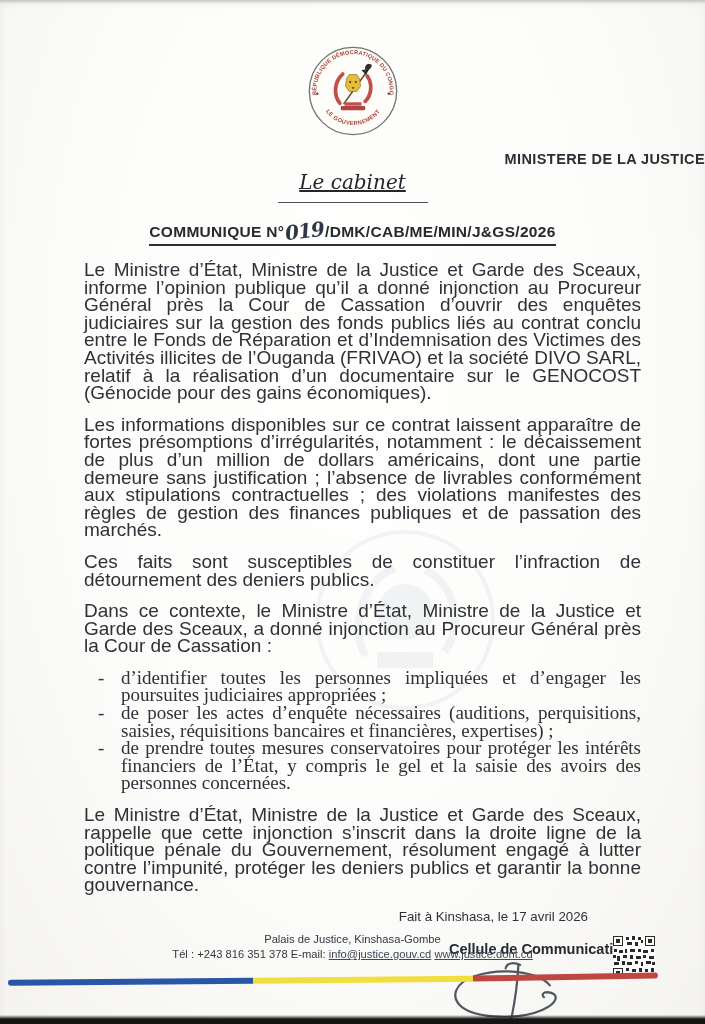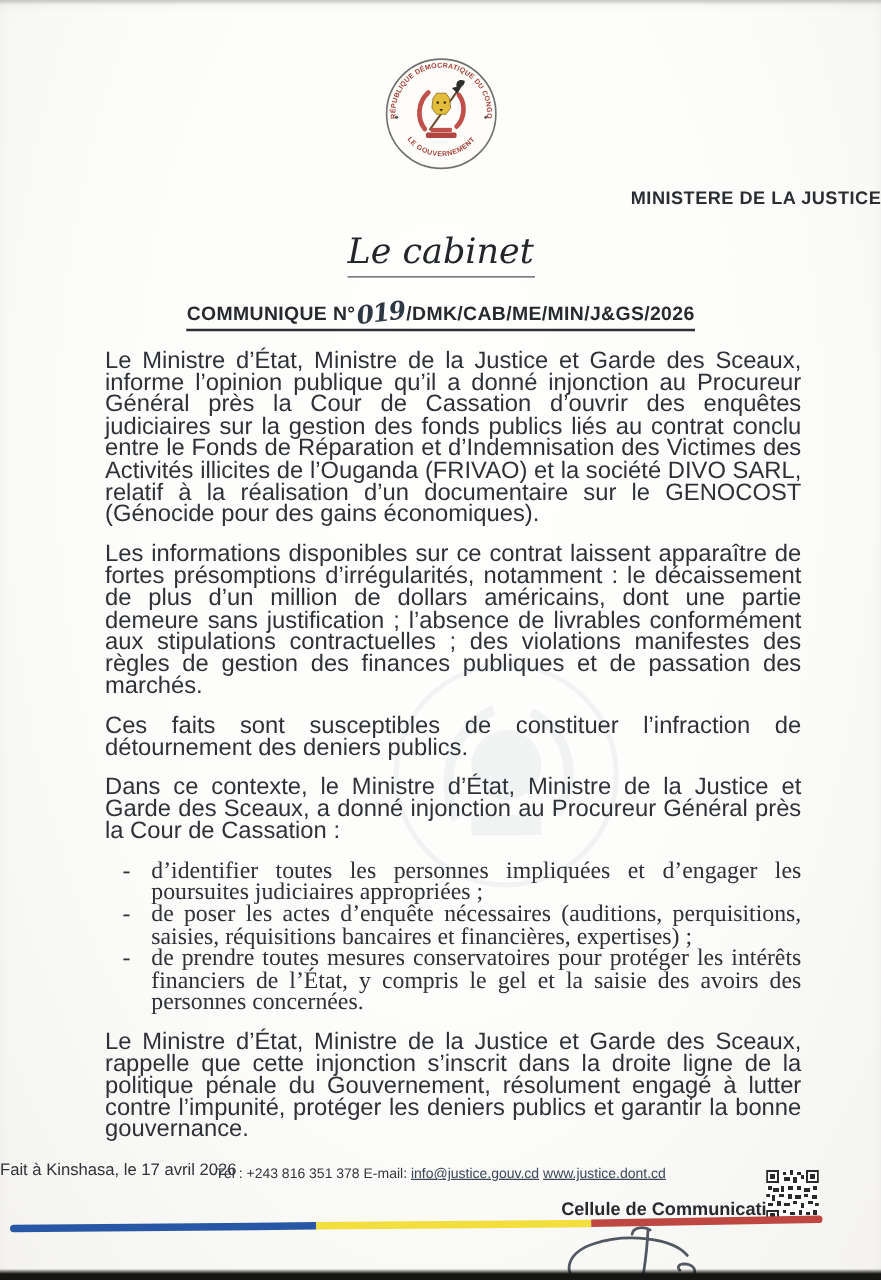--- a/index.html
+++ b/index.html
@@ -17,21 +17,21 @@
     background:linear-gradient(180deg, rgba(120,120,118,.35), rgba(120,120,118,0)); }
   .bottom-edge { position:absolute; bottom:0; left:0; right:0; height:9px;
     background:linear-gradient(0deg, #151514 55%, rgba(21,21,20,0)); }
 
   
   .seal-wrap { padding-top:44px; display:flex; justify-content:center; }
   .seal-wrap svg { width:94px; height:94px; }
   .ministry { margin-top:13px; text-align:right; font-size:14.5px; font-weight:bold;
     letter-spacing:.4px; color:#2a2d32; }
   .office { text-align:center; font-family:"DejaVu Serif", serif; font-style:italic;
-    font-size:28px; color:#23262b; margin-top:19px; line-height:30px; }
+    font-size:20px; color:#23262b; margin-top:0; line-height:30px;text-decoration:underline; }
   .office-rule { width:150px; height:0; border-bottom:1.7px solid #4e5156; margin:5px auto 0; }
 
   .title-row { margin-top:15px; text-align:center; }
   .title {
     display:inline-block; font-size:15.5px; font-weight:bold; letter-spacing:.3px;
     color:#26292e; border-bottom:2px solid #2c2f34; padding-bottom:2px; white-space:nowrap;
   }
   .hand-number {
     display:inline-block; font-family:"DejaVu Serif", serif; font-style:italic;
     font-size:20px; font-weight:bold; color:#2e3744; transform:rotate(-7deg) translateY(1px);
@@ -42,21 +42,21 @@
   .content {
     margin:15px 64px 0 84px; font-size:19px; line-height:17.6px;
     text-align:justify; color:#2e3137;
   }
   .content p { margin-bottom:14px; }
   .content p:last-child { margin-bottom:0; }
   ul.injunctions { list-style:none; margin:0 0 14px 12px;font-family:Liberation Serif, serif; }
   ul.injunctions li { position:relative; padding-left:25px; }
   ul.injunctions li::before { content:"-"; position:absolute; left:2px; top:0; }
 
-  .dateline { margin-top:15px; padding-right:67px; font-size:13.3px; color:#2e3137; }
+  .dateline { margin-top:15px; text-align:right; padding-right:117px; font-size:13.3px; color:#2e3137; }
   .sig-title { margin-top:17px; text-align:right; padding-right:74px;
     font-size:14.5px; font-weight:bold; color:#26292e; }
   .signature { width:190px; height:102px; margin:2px 112px 0 auto; display:block; }
 
   
   .footer { position:absolute; left:0; right:0; top:932px; text-align:center;
     font-size:11.2px; line-height:15px; color:#33363c; }
   .footer a { color:#3b4658; }
   .flag-band { position:absolute; left:8px; top:977px; width:650px; height:6px;
     display:flex; transform:rotate(-.5deg); }
@@ -138,20 +138,21 @@
   <div class="sig-title">Cellule de Communication</div>
 
   <svg class="signature" viewBox="0 0 190 120">
     <g fill="none" stroke="#3a414d" stroke-width="2.6" stroke-linecap="round" opacity=".88">
       <path d="M156,31 C142,14 98,10 68,20 C44,28 38,45 53,57 C72,71 122,71 147,60 C166,52 168,40 153,39 C148,39 146,42 149,45"></path>
       <path d="M121,7 C113,3 105,5 104,11 M119,6 C118,32 112,72 99,117"></path>
     </g>
   </svg>
 
   <div class="footer">
+    <div>Palais de Justice, Kinshasa-Gombe</div>
     <div>
       <span>Tél : +243 816 351 378</span>
       <span>E-mail:</span>
       <a href="#">info@justice.gouv.cd</a>
       <a href="#">www.justice.dont.cd</a>
     </div>
   </div>
 
   <svg class="qr" viewBox="0 0 29 29" shape-rendering="crispEdges">
     <rect width="29" height="29" fill="#fff"></rect>

